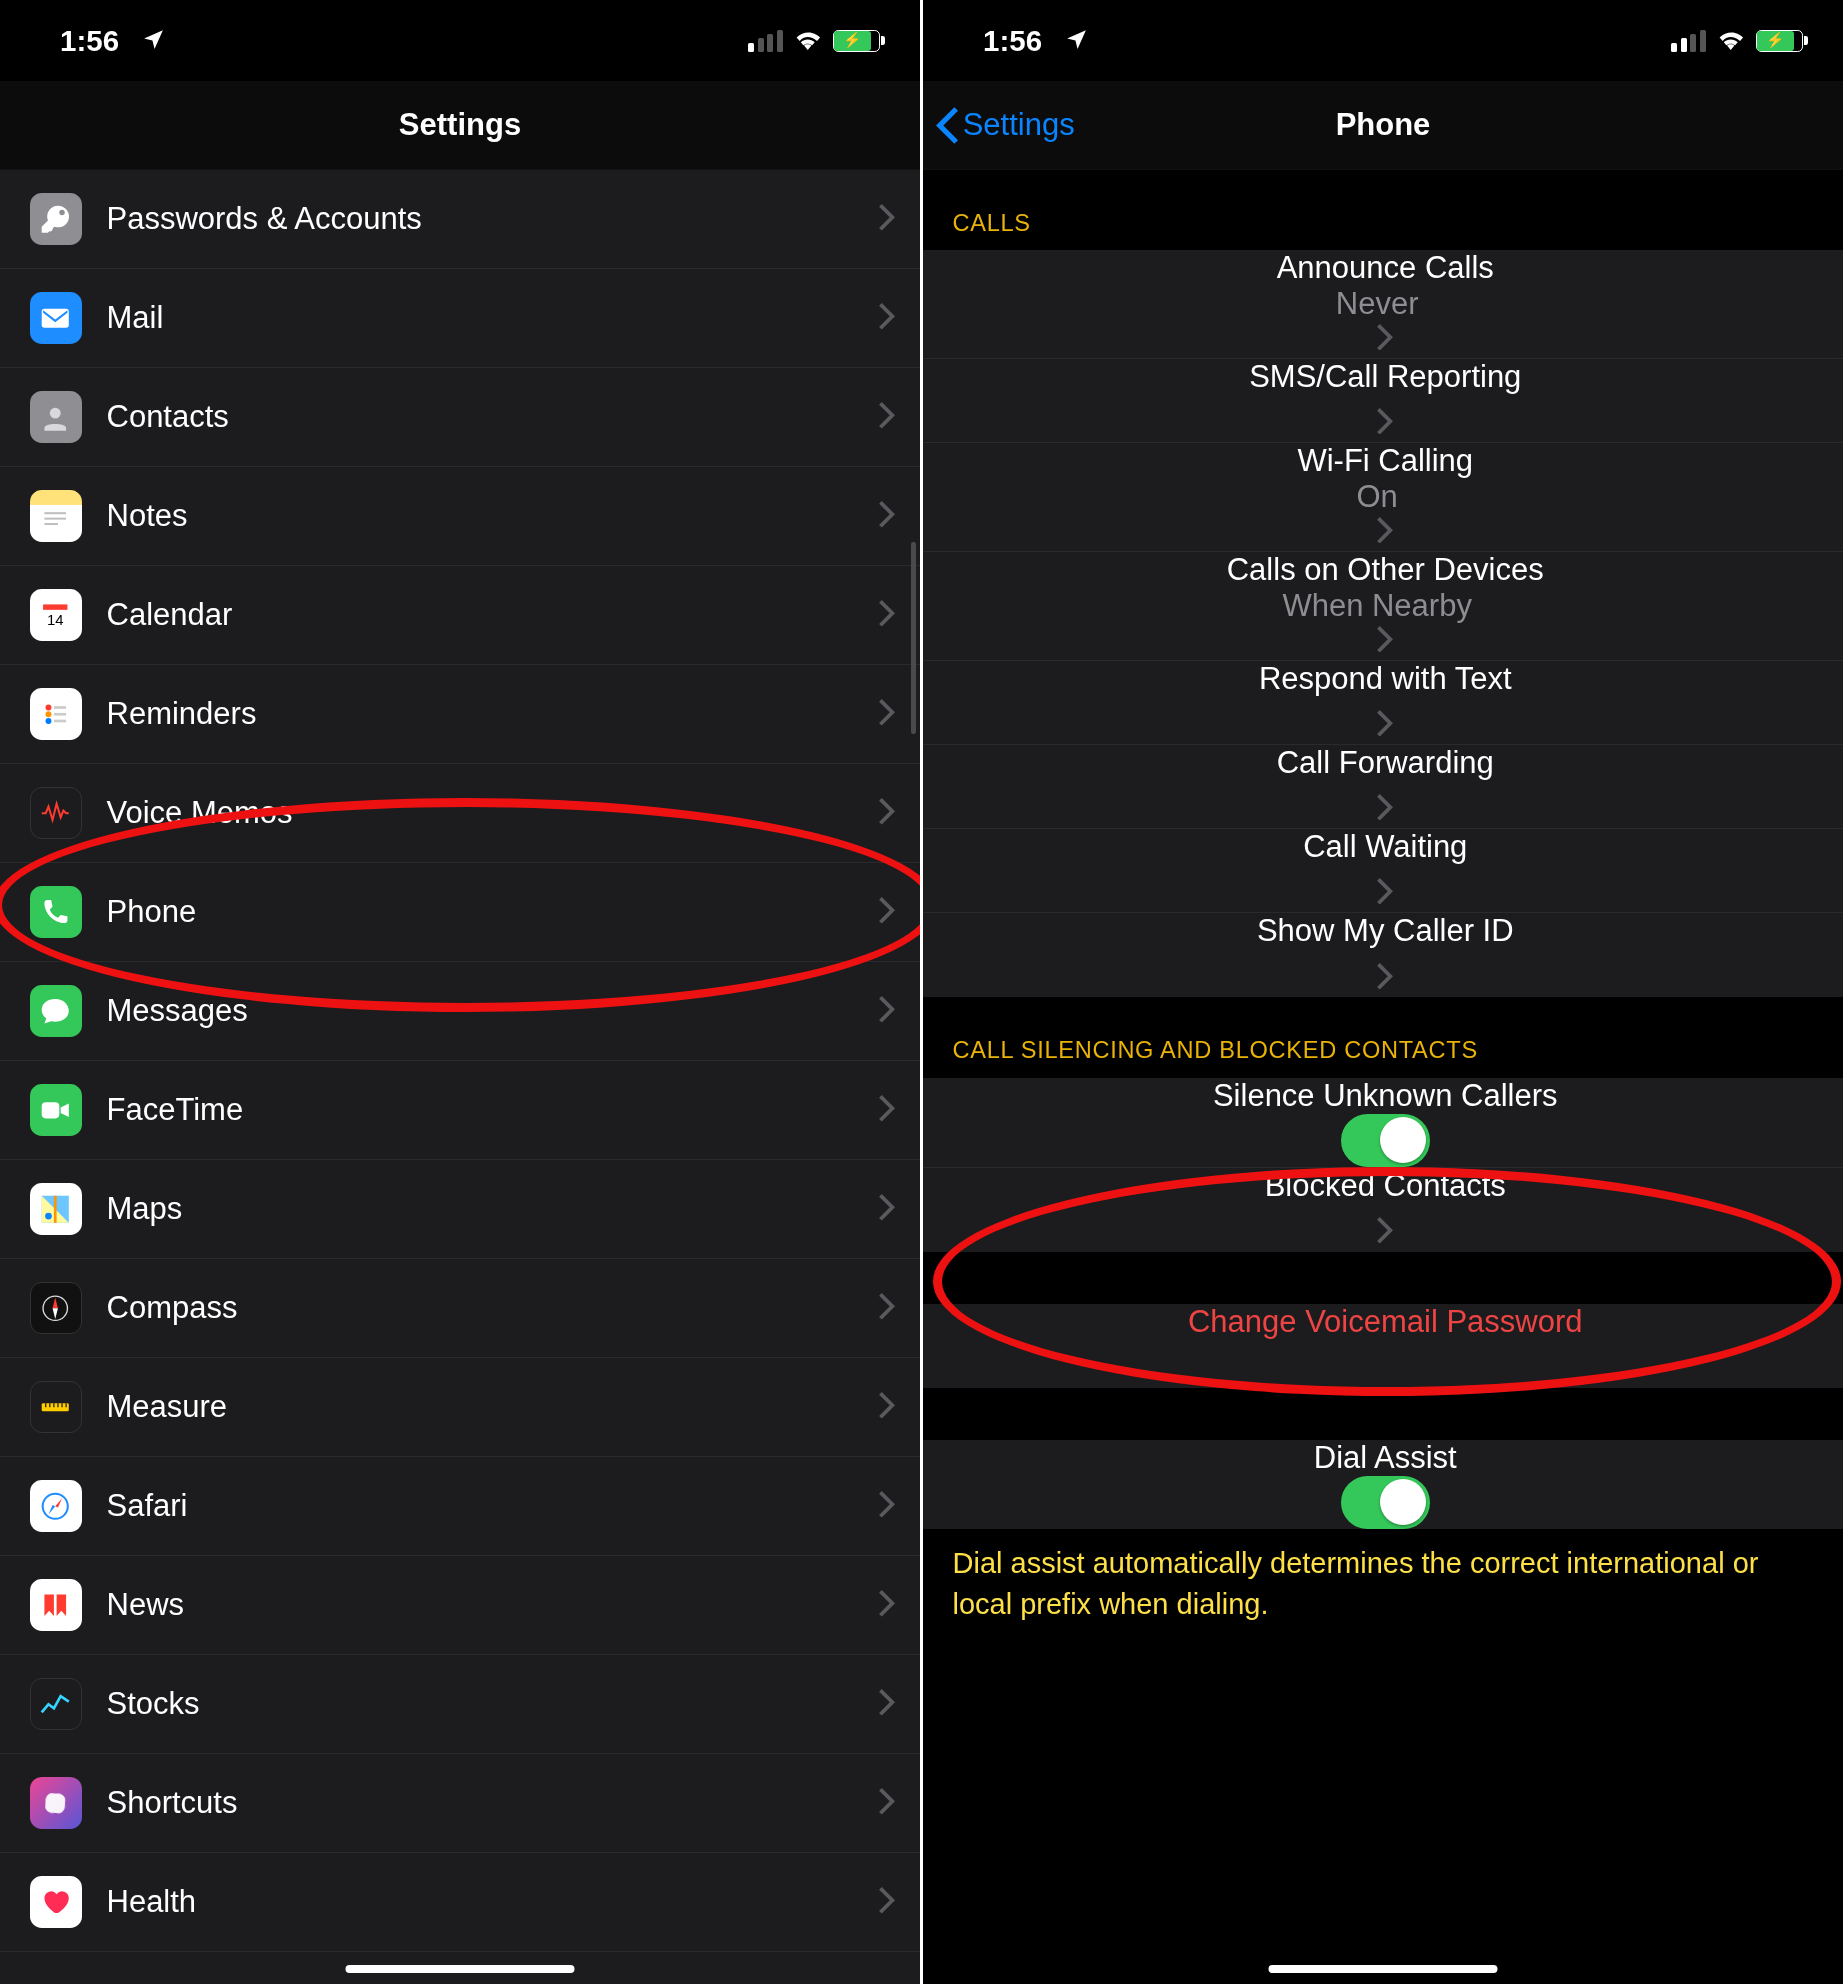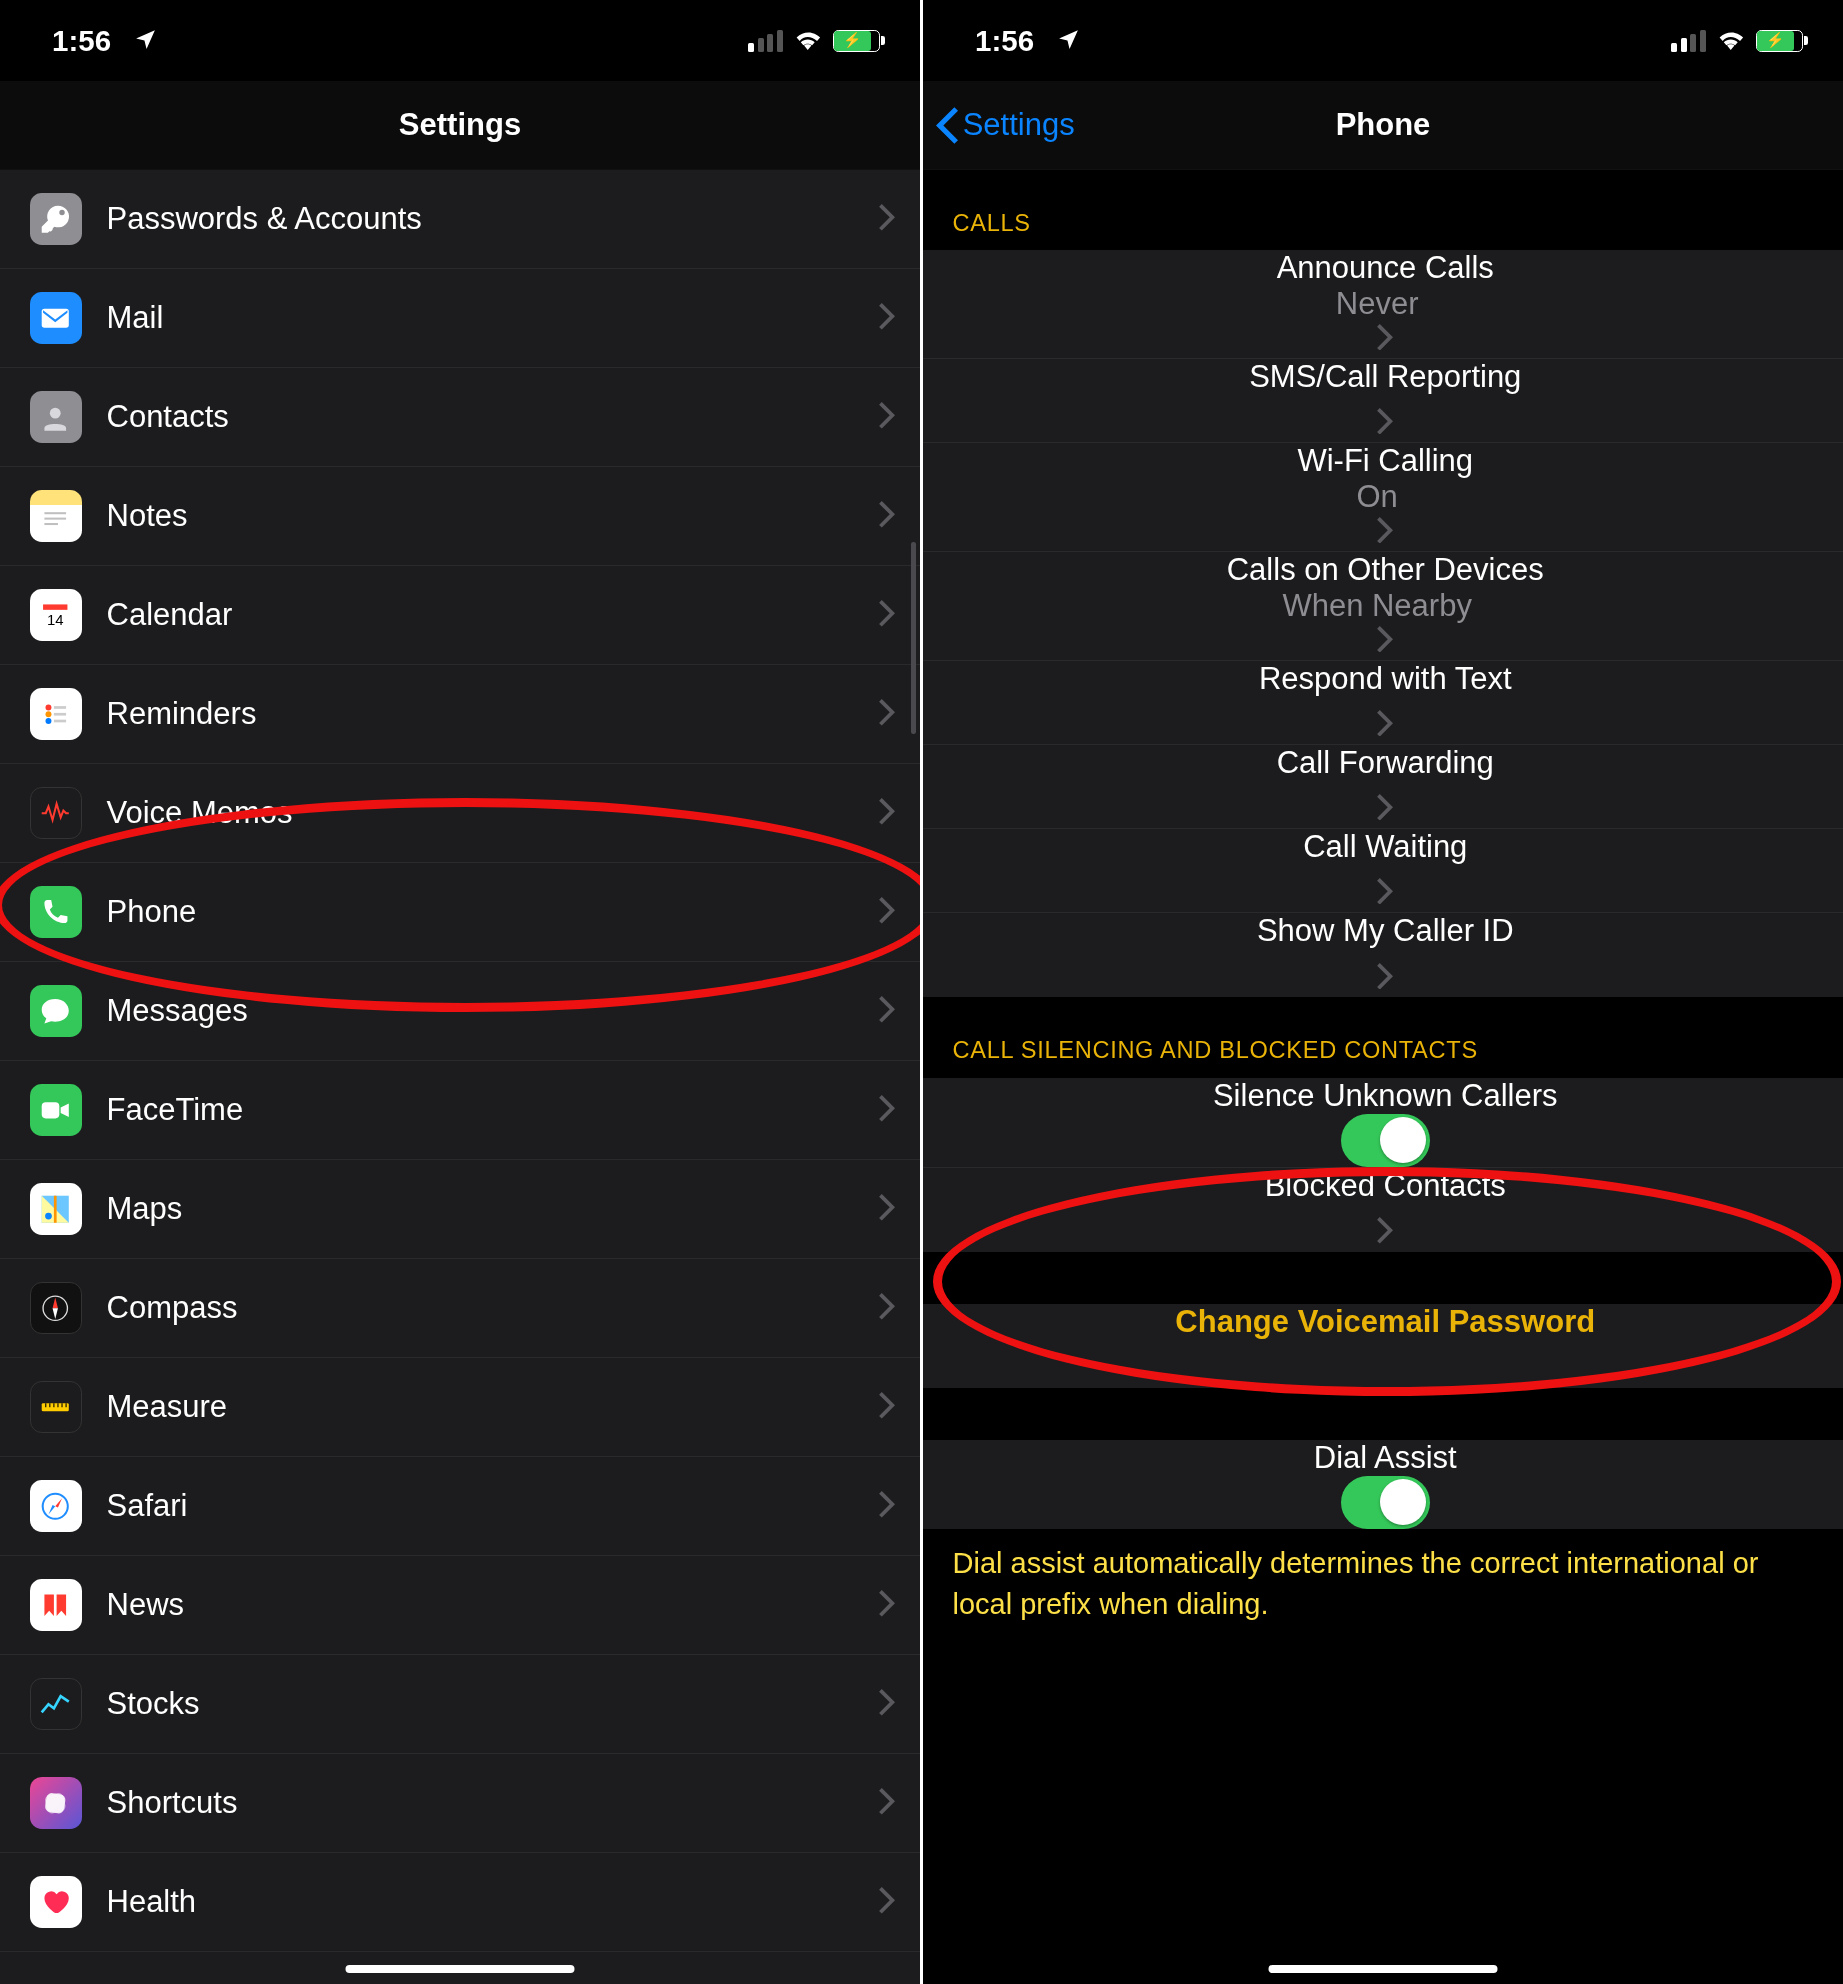--- a/index.html
+++ b/index.html
@@ -27,21 +27,21 @@
   }
 
   
   .status-bar {
     height: 81px;
     display: flex;
     align-items: center;
     justify-content: space-between;
     padding: 0 40px 0 52px;
   }
-  .status-left { display:flex; align-items:center; gap:22px; }
+  .status-left { display:flex; align-items:center; gap:22px;margin-left:8px; }
   .time { font-size: 29.5px; font-weight: 600; }
   .loc-icon svg { width: 25px; height: 25px; fill:#fff; }
   .status-right { display:flex; align-items:center; gap:10.3px; }
   .signal-bars { display:flex; align-items:flex-end; gap:3.7px; }
   .signal-bars span { width:5.9px; background:#555; border-radius:1.5px; }
   .signal-bars span.on { background:#fff; }
   .b1{height:8.9px}.b2{height:13.3px}.b3{height:17.7px}.b4{height:22px}
   .wifi-icon svg { width:29.5px; height:22px; fill:#fff; }
   .battery {
     width: 47px; height: 22px; border:1.8px solid #fff; border-radius:5.2px;
@@ -119,21 +119,21 @@
   .cell-group { background:#1c1c1e; }
   .cell {
     display:flex; align-items:center; min-height:84px;
     padding:0 25px 0 29.5px; border-bottom:0.7px solid #2a2a2c;
     font-size:31px;
     flex-direction:column;
   }
   .cell:last-child { border-bottom:none; }
   .cell .clabel { flex:1; }
   .cell .cval { color:#8d8d92; margin-right:16.2px; }
-  .cell.link .clabel { color:#eab308;font-weight:bold; }
+  .cell.link .clabel { color:#ef4444; }
   .toggle {
     width:89px; height:53px; border-radius:26.6px; background:#34c759;
     position:relative; flex-shrink:0;
   }
   .toggle .knob {
     position:absolute; right:3.7px; top:3.7px; width:46px; height:46px;
     background:#fff; border-radius:50%;
     box-shadow:0 1.5px 3px rgba(0,0,0,.3);
   }
   .group-footer {

